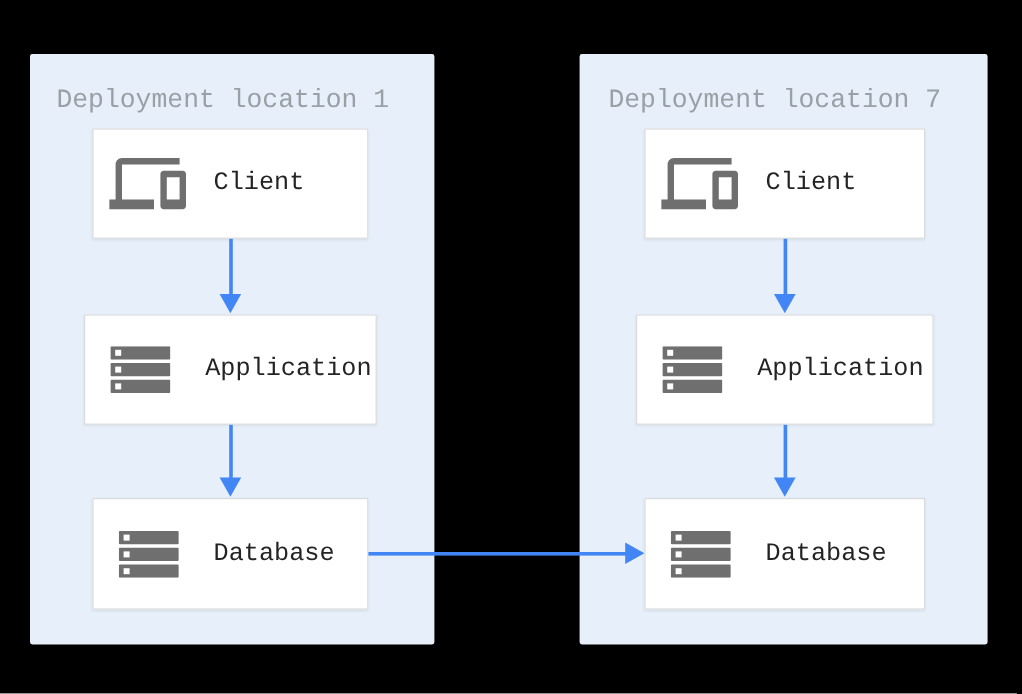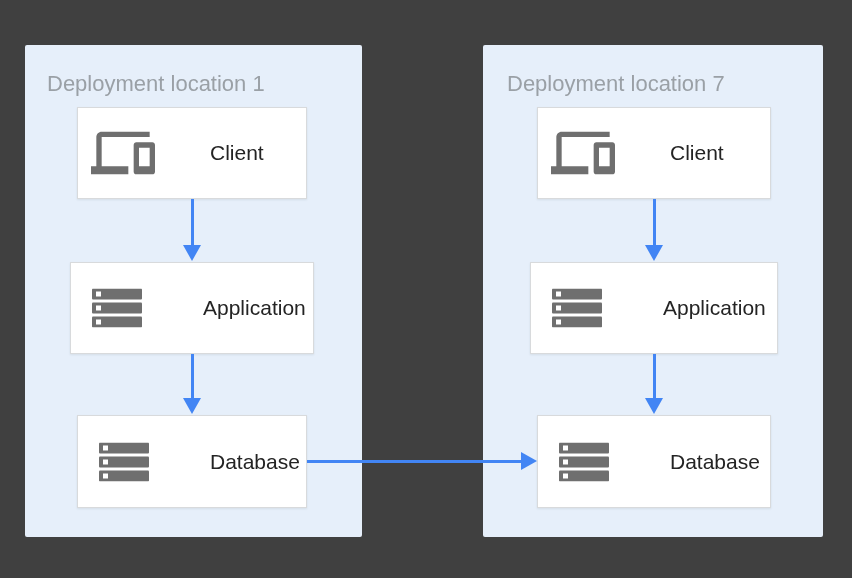--- a/index.html
+++ b/index.html
@@ -5,22 +5,23 @@
   html, body {
     margin: 0;
     padding: 0;
     background: #ffffff;
     font-family: "Liberation Sans", "DejaVu Sans", sans-serif;
   }
   .canvas {
     position: relative;
     width: 852px;
     height: 578px;
-    background: #404040;
+    background: #000000;
     overflow: hidden;
+    font-family: Liberation Mono, monospace;
   }
   .panel {
     position: absolute;
     background: #e6effa;
     border-radius: 2px;
   }
   .panel-1 { left: 25px;  top: 45px; width: 337px; height: 492px; }
   .panel-2 { left: 483px; top: 45px; width: 340px; height: 492px; }
 
   .panel-title {
@@ -57,21 +58,20 @@
   .icon-server  { left: 21px; }
 
   .node-label {
     position: absolute;
     left: 100px;
     top: 50%;
     transform: translateY(-50%);
     font-size: 21px;
     color: #242424;
     white-space: nowrap;
-    margin-left: 32px;
   }
 
   
   .v-arrow { position: absolute; width: 20px; }
   .v-arrow .shaft {
     position: absolute;
     left: 8.5px; top: 0;
     width: 3px;
     height: calc(100% - 15px);
     background: #4285f4;

